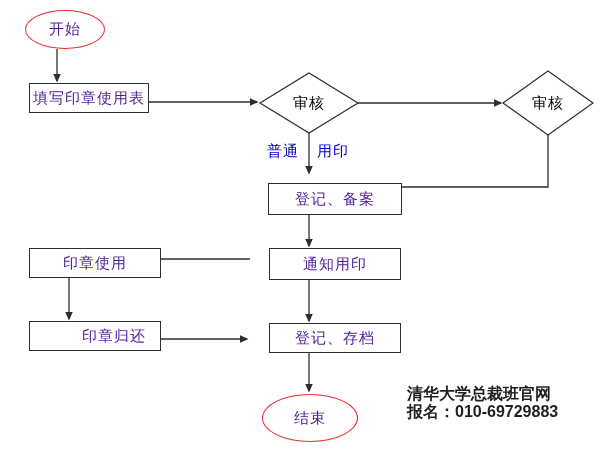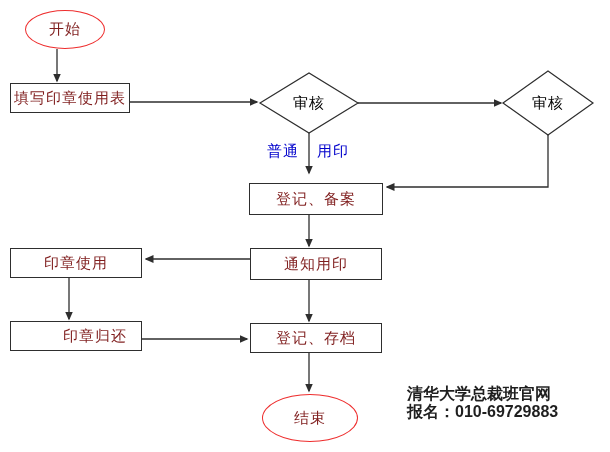--- a/index.html
+++ b/index.html
@@ -23,28 +23,29 @@
     stroke-width: 1.2;
   }
   .wires marker path { fill: var(--line-color, #2e2e2e); }
 
   .node {
     position: absolute;
     display: flex;
     align-items: center;
     justify-content: center;
     font-size: 15px;
-    color: #7f1d1d;
+    color: #4c1d95;
     letter-spacing: 1px;
     box-sizing: border-box;
     white-space: nowrap;
   }
   .rect-node {
     background: #ffffff;
     border: 1.2px solid var(--line-color, #2e2e2e);
+    margin-left: 19px;
   }
   .terminator {
     background: #ffffff;
     border: 1.5px solid var(--terminator-stroke, #ee2e2e);
     border-radius: 50%;
   }
   .diamond-label {
     position: absolute;
     font-size: 15px;
     color: #000000;

